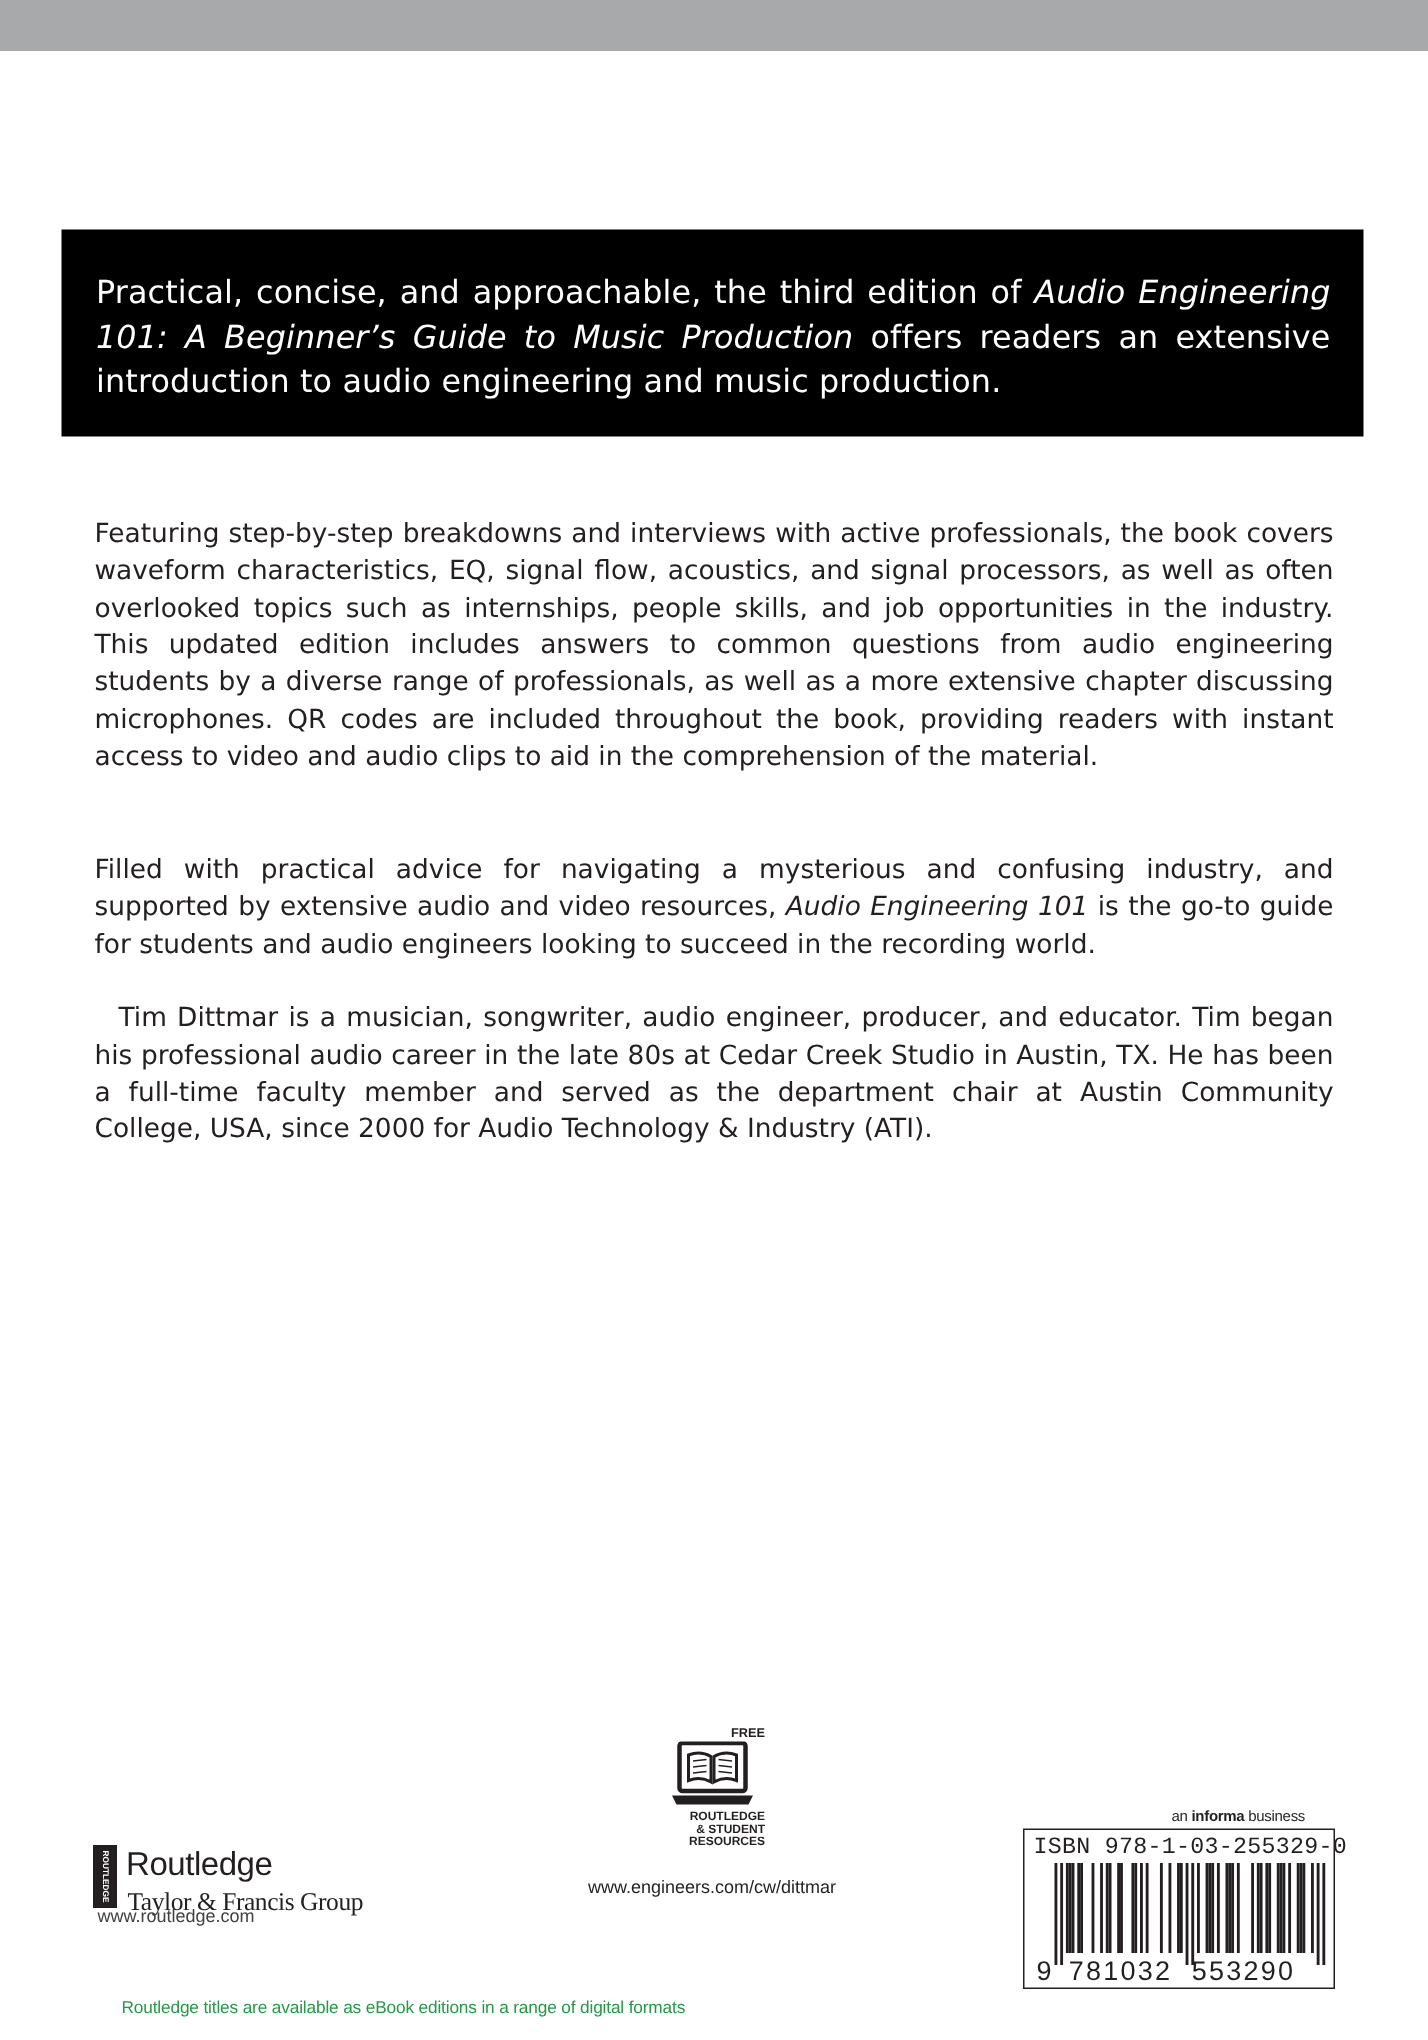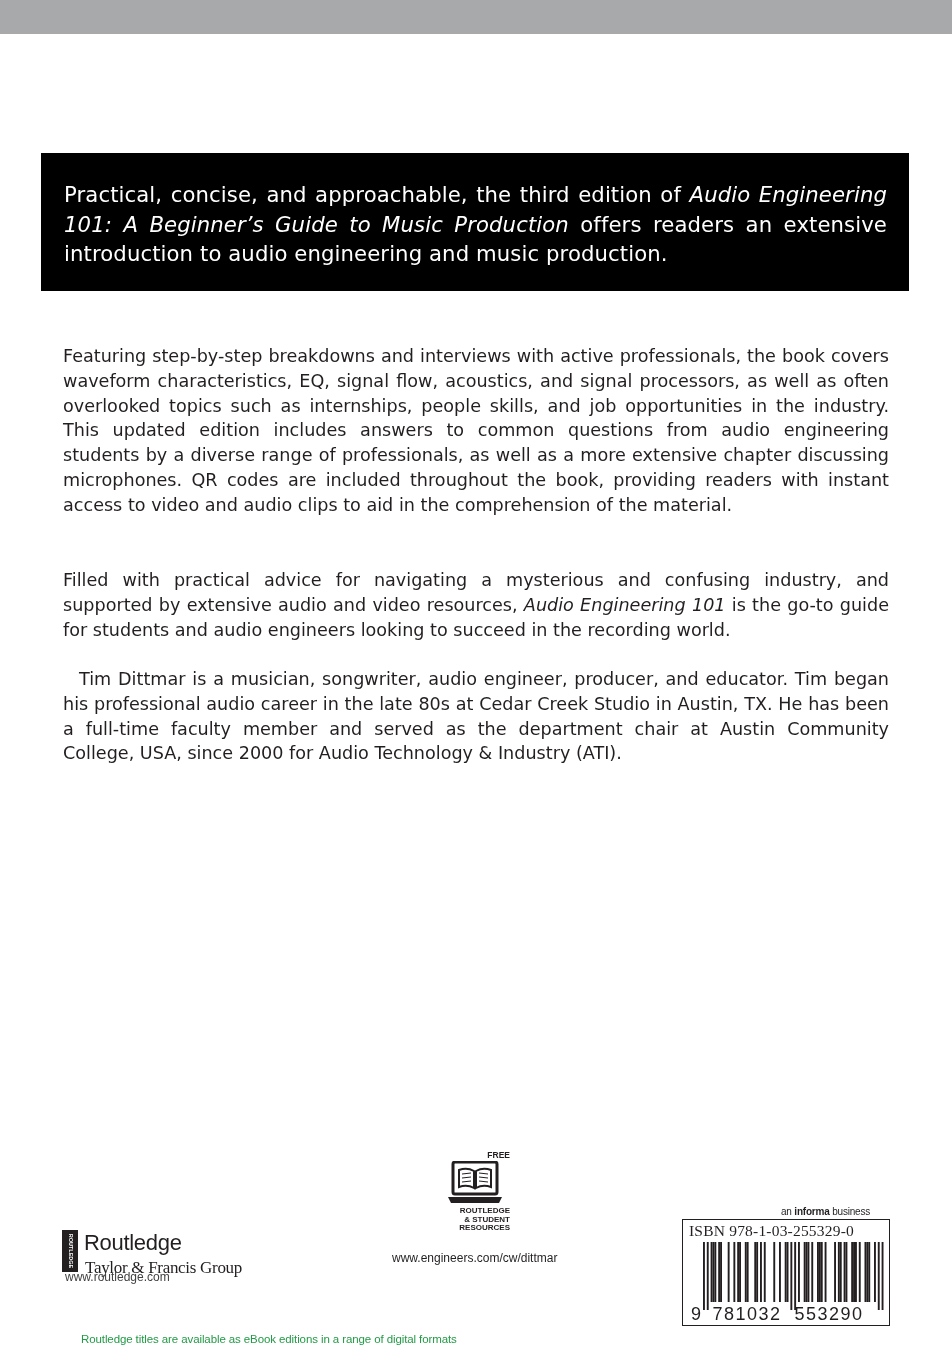--- a/index.html
+++ b/index.html
@@ -55,21 +55,21 @@
   }
   .resources-url {
     position: absolute; left: 392px; top: 1251px; font-family: "Liberation Sans", sans-serif;
     font-size: 12px; color: #231f20;
   }
 
   .informa { position: absolute; left: 781px; top: 1206px; font-family: "Liberation Sans", sans-serif; font-size: 10px; color: #231f20; letter-spacing: -0.2px; }
   .informa b { font-weight: bold; }
   .barcode-box { position: absolute; left: 682px; top: 1219px; width: 208px; height: 107px; border: 1.5px solid #231f20; background: #fff; }
   .isbn-text {
-    position: absolute; left: 6px; top: 2px; font-family: Liberation Serif, serif;
+    position: absolute; left: 6px; top: 2px; font-family: Liberation Mono, monospace;
     font-size: 15.5px; color: #231f20; letter-spacing: 0.2px; white-space: nowrap; text-align: center;
   }
   .barcode-svg { position: absolute; left: 6px; top: 22px; width: 196px; height: 80px; }
 </style>
 </head>
 <body>
 
 <div class="top-bar"></div>
 
 <div class="green-banner"><span>Practical, concise, and approachable, the third edition of </span><em>Audio Engineering 101: A Beginner’s Guide to Music Production</em><span> offers readers an extensive introduction to audio engineering and music production.</span></div>

